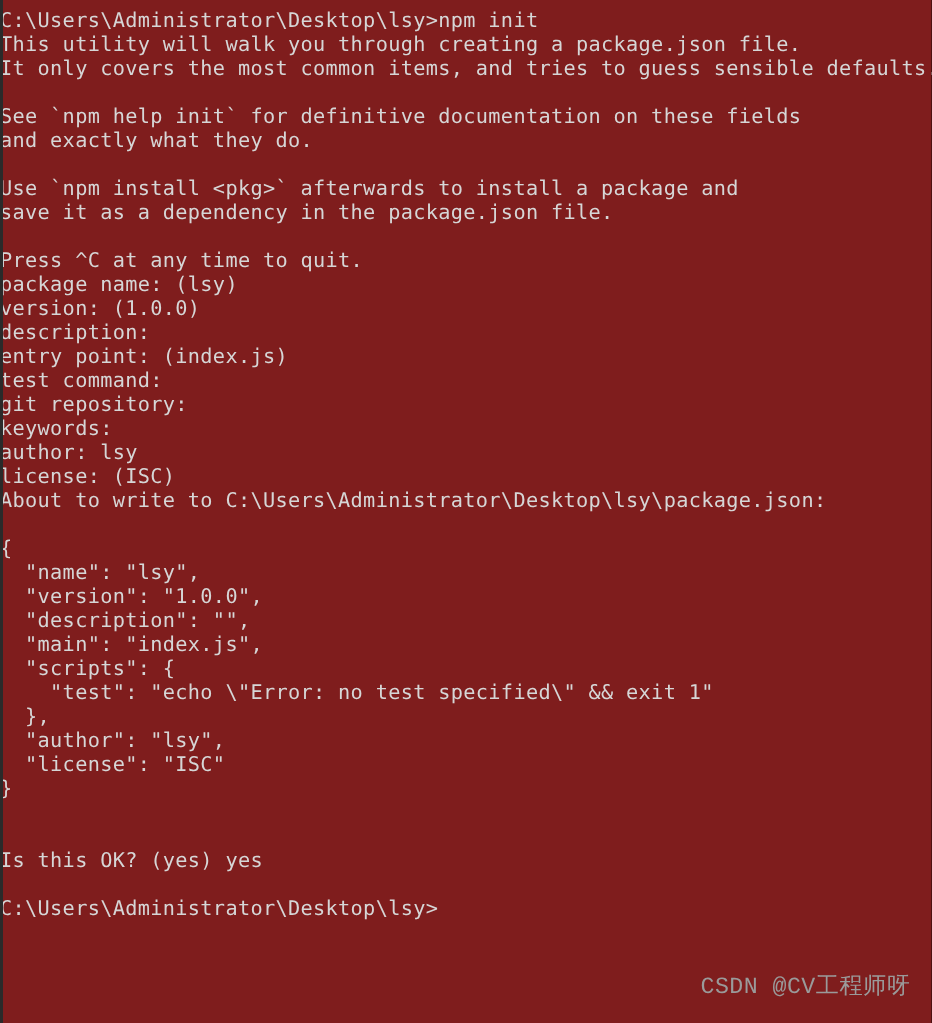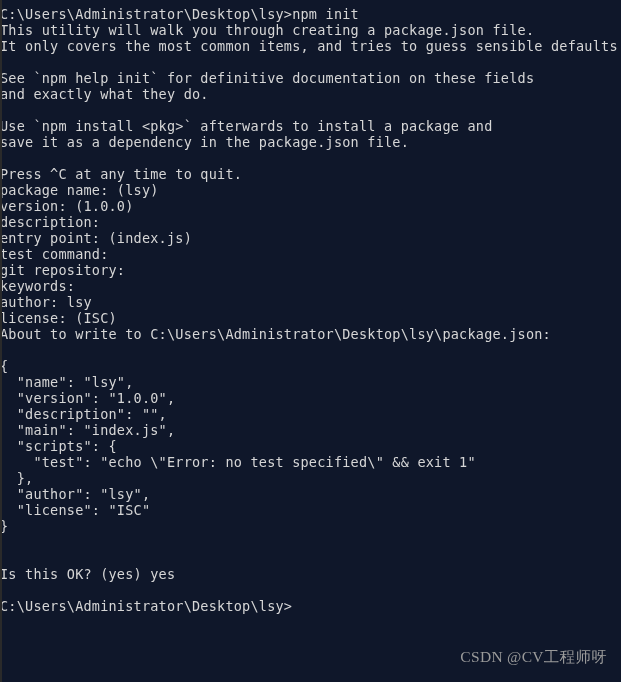--- a/index.html
+++ b/index.html
@@ -42,30 +42,30 @@
     height: 16px;
     white-space: pre;
   }
   .console-line.blank {
     color: transparent;
   }
   #watermark {
     position: absolute;
     right: 14px;
     bottom: 14px;
-    font-family: Liberation Serif, serif;
+    font-family: Liberation Mono, monospace;
     font-size: 15.5px;
     color: #9a9a9a;
     letter-spacing: 0.3px;
     white-space: nowrap;
     pointer-events: none;
   }
 </style>
 </head>
 <body>
 
-<div id="console-window" style="background: #0f172a; border-left-color: rgb(42, 42, 42);">
+<div id="console-window" style="background: #7f1d1d; border-left-color: rgb(42, 42, 42);">
 
   <div id="console-output" style="color: rgb(214, 214, 214);"><span class="console-line">C:\Users\Administrator\Desktop\lsy&gt;npm init</span><span class="console-line">This utility will walk you through creating a package.json file.</span><span class="console-line">It only covers the most common items, and tries to guess sensible defaults.</span><span class="console-line blank">&nbsp;</span><span class="console-line">See `npm help init` for definitive documentation on these fields</span><span class="console-line">and exactly what they do.</span><span class="console-line blank">&nbsp;</span><span class="console-line">Use `npm install &lt;pkg&gt;` afterwards to install a package and</span><span class="console-line">save it as a dependency in the package.json file.</span><span class="console-line blank">&nbsp;</span><span class="console-line">Press ^C at any time to quit.</span><span class="console-line">package name: (lsy)</span><span class="console-line">version: (1.0.0)</span><span class="console-line">description:</span><span class="console-line">entry point: (index.js)</span><span class="console-line">test command:</span><span class="console-line">git repository:</span><span class="console-line">keywords:</span><span class="console-line">author: lsy</span><span class="console-line">license: (ISC)</span><span class="console-line">About to write to C:\Users\Administrator\Desktop\lsy\package.json:</span><span class="console-line blank">&nbsp;</span><span class="console-line">{</span><span class="console-line">  "name": "lsy",</span><span class="console-line">  "version": "1.0.0",</span><span class="console-line">  "description": "",</span><span class="console-line">  "main": "index.js",</span><span class="console-line">  "scripts": {</span><span class="console-line">    "test": "echo \"Error: no test specified\" &amp;&amp; exit 1"</span><span class="console-line">  },</span><span class="console-line">  "author": "lsy",</span><span class="console-line">  "license": "ISC"</span><span class="console-line">}</span><span class="console-line blank">&nbsp;</span><span class="console-line blank">&nbsp;</span><span class="console-line">Is this OK? (yes) yes</span><span class="console-line blank">&nbsp;</span><span class="console-line">C:\Users\Administrator\Desktop\lsy&gt;</span></div>
 
   <div id="watermark" style="color: rgb(154, 154, 154);">CSDN @CV工程师呀</div>
 
 </div>
 
 </body></html>

